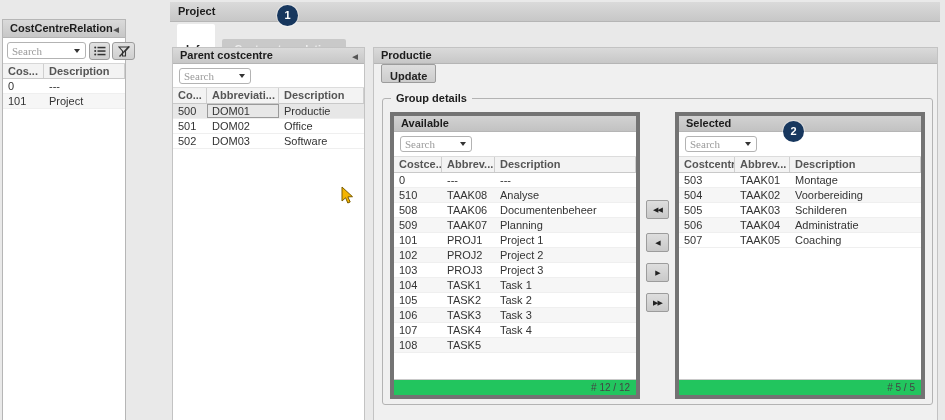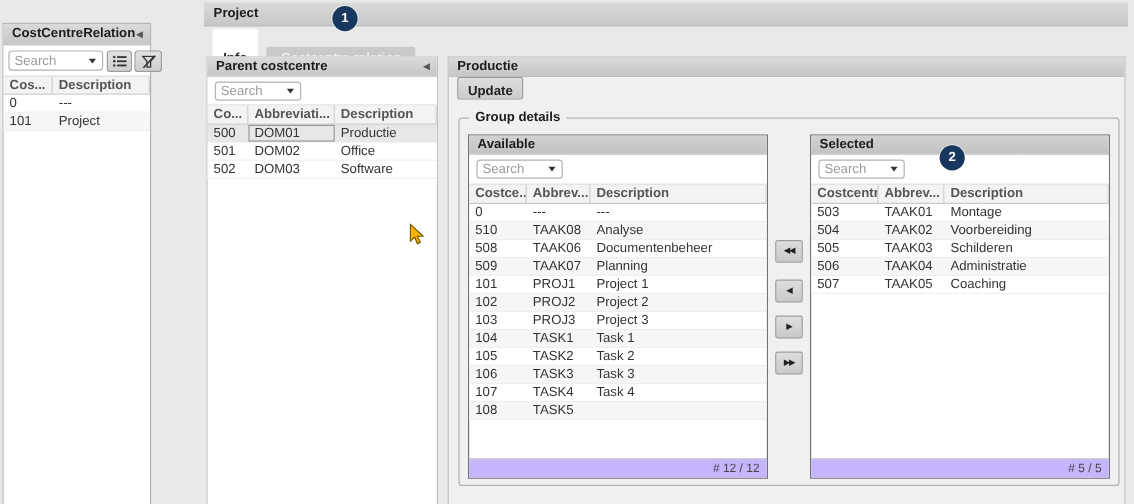--- a/index.html
+++ b/index.html
@@ -7,21 +7,21 @@
   .stage { position:relative; width:945px; height:420px; background:#e9e9e9; overflow:hidden;
            font-size:11px; color:#333; }
 
   
   .phead { background:linear-gradient(#dadada,#c7c7c7); border-bottom:1px solid #b5b5b5;
            font-weight:bold; color:#1c1c1c; padding-left:7px; position:relative; }
   .collapse { position:absolute; right:6px; top:50%; transform:translateY(-50%);
               font-size:7px; color:#555; cursor:pointer; }
   .combo { position:absolute; background:#fff; border:1px solid #b3b3b3; border-radius:3px; }
   .combo input { position:absolute; left:4px; top:0; width:70%; height:100%; border:none; outline:none;
-                 font-family:Liberation Sans, sans-serif; font-size:11px; color:#333; background:transparent; }
+                 font-family:Liberation Serif, serif; font-size:11px; color:#333; background:transparent; }
   .combo input::placeholder { color:#9a9a9a; }
   .combo .arr { position:absolute; right:5px; top:50%; margin-top:-2px; width:0; height:0;
                 border-left:3.5px solid transparent; border-right:3.5px solid transparent;
                 border-top:4px solid #333; }
   .toolbtn { position:absolute; background:linear-gradient(#e2e2e2,#cfcfcf); border:1px solid #9c9c9c;
              border-radius:3px; display:flex; align-items:center; justify-content:center; cursor:pointer; }
 
   
   .thead { display:flex; background:#f3f3f3; border-bottom:1px solid #c9c9c9; font-weight:bold; color:#555; }
   .thead .tcell { border-right:1px solid #cfcfcf; }
@@ -82,32 +82,32 @@
   #update-btn { position:absolute; left:7px; top:16px; height:19px; padding:0 8px;
                 background:linear-gradient(#dedede,#cccccc); border:1px solid #9c9c9c; border-radius:2px;
                 display:flex; align-items:center; gap:5px; font-weight:bold; color:#222; cursor:pointer;flex-direction:column; }
   #group-fieldset { position:absolute; left:8px; top:50px; width:551px; height:307px;
                     border:1px solid #b3b3b3; border-radius:3px; }
   #group-legend { position:absolute; left:8px; top:-8px; background:#f0f0f0; padding:0 5px;
                   font-weight:bold; color:#1c1c1c; line-height:15px; }
 
   
   .listbox { position:absolute; top:13px; width:250px; height:287px; background:#fff;
-             border:1px solid #737373; }
+             border:4px solid #737373; }
   #available-panel { left:7px; }
   #selected-panel  { left:292px; }
   .listbox .phead { height:16px; line-height:15px; background:linear-gradient(#d2d2d2,#c2c2c2); }
   .lb-search { position:absolute; left:0; top:16px; width:100%; height:25px; background:#fff;
                border-bottom:1px solid #dcdcdc; }
   .lb-search .combo { left:6px; top:4px; width:72px; height:16px; }
   .lb-table { position:absolute; left:0; top:41px; right:0; bottom:16px; overflow:hidden; }
   .lb-table .thead { height:16px; line-height:15px; }
   .lb-table .trow  { height:15px; line-height:14px; }
   .lb-foot { position:absolute; left:0; bottom:0; width:100%; height:16px; border-top:1px solid #c9c9c9;
-             background:#c4b5fd; text-align:right; padding-right:6px; line-height:15px;
+             background:#22c55e; text-align:right; padding-right:6px; line-height:15px;
              font-size:10px; color:#444; }
   .t-avail .tcell:nth-child(1){ width:48px; } .t-avail .tcell:nth-child(2){ width:53px; }
   .t-avail .tcell:nth-child(3){ flex:1; }
   .t-sel .tcell:nth-child(1){ width:56px; } .t-sel .tcell:nth-child(2){ width:55px; }
   .t-sel .tcell:nth-child(3){ flex:1; }
 
   
   .xferbtn { position:absolute; left:263px; width:23px; height:19px;
              background:linear-gradient(#dedede,#c9c9c9); border:1px solid #9c9c9c; border-radius:2px;
              font-size:7px; color:#222; text-align:center; line-height:17px; cursor:pointer;

